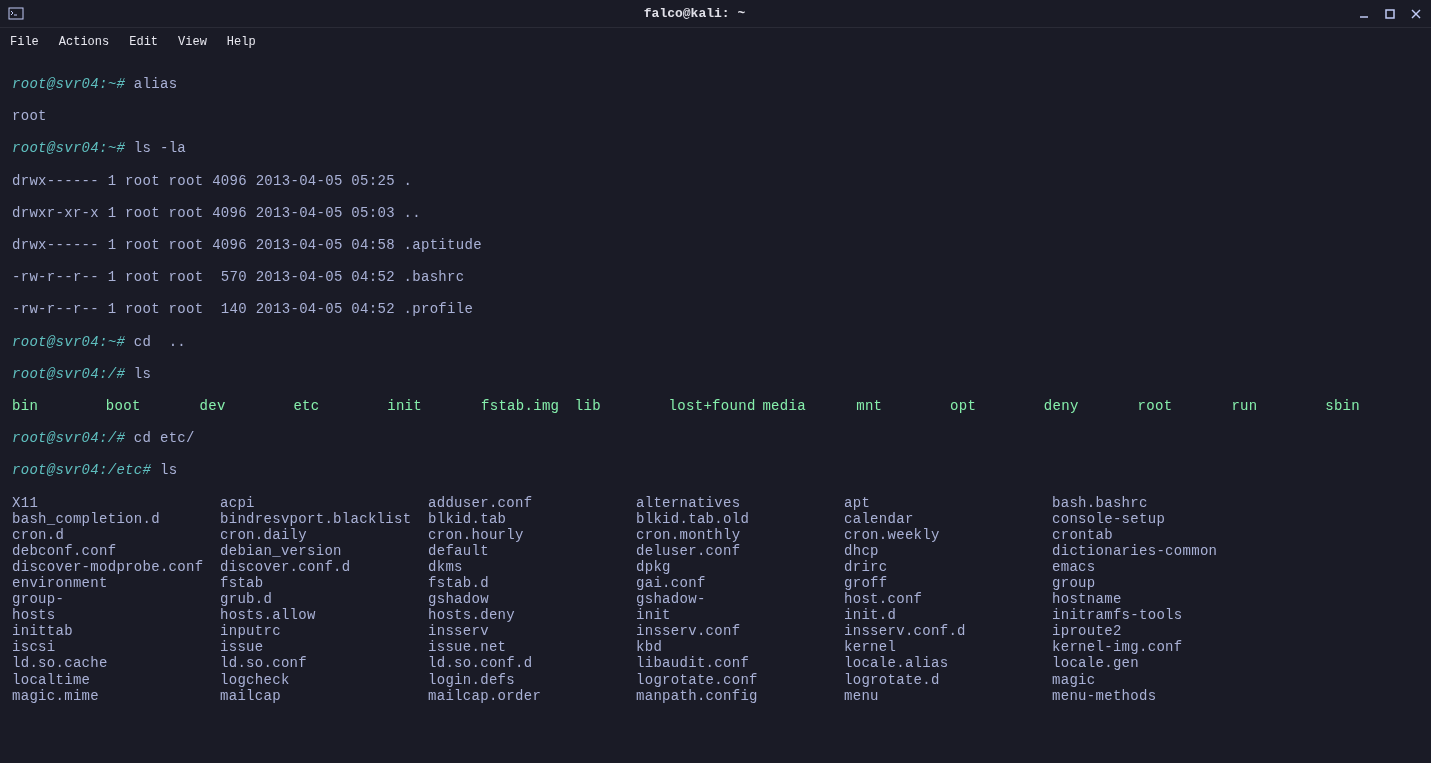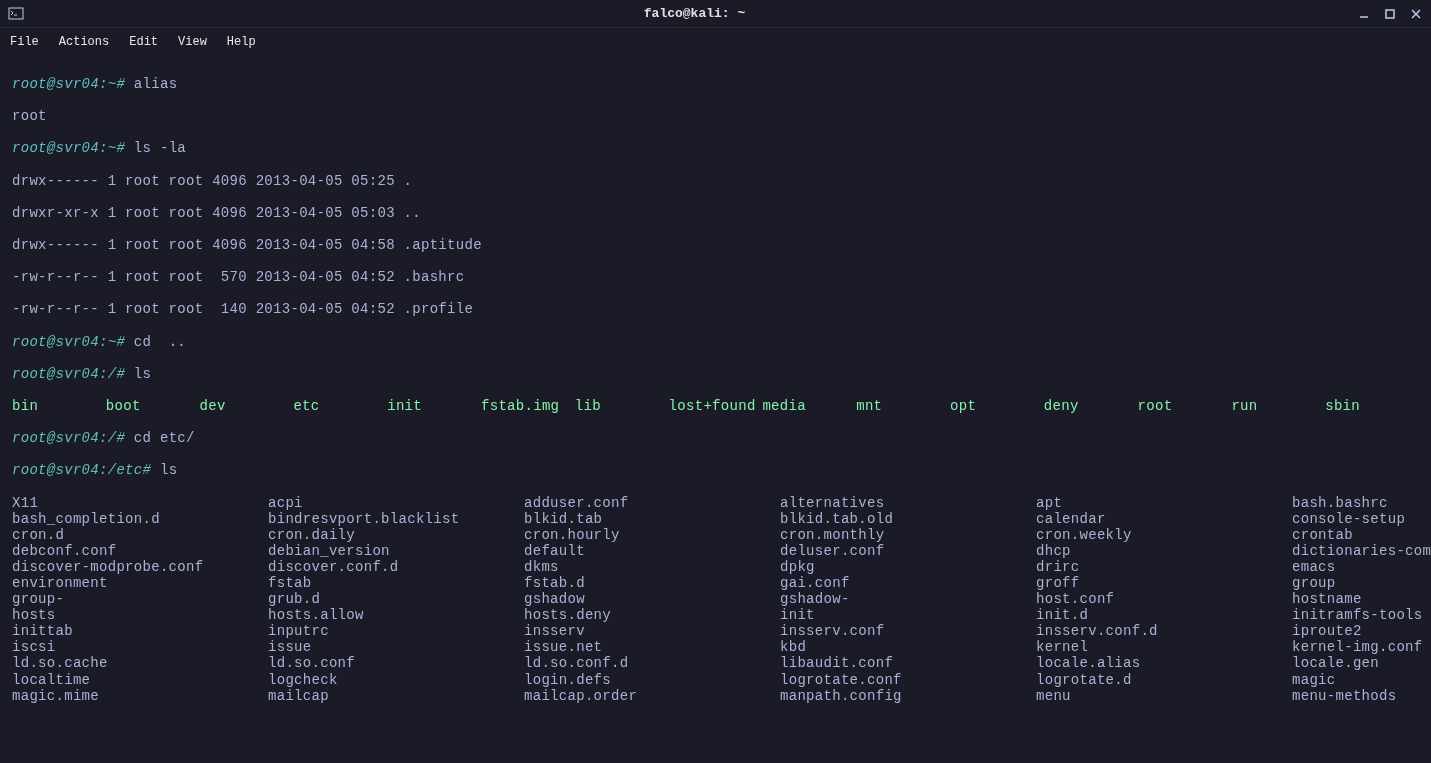--- a/index.html
+++ b/index.html
@@ -87,21 +87,20 @@
     }
     .cols-root span { color: #86efac; }
     .cols-root-l2 {
       display: grid;
       grid-template-columns: repeat(15, 1fr);
     }
     .cols-root-l2 span { color: #7aa2f7; }
     .etc-grid {
       display: grid;
       grid-template-columns: 208px 208px 208px 208px 208px 208px;
-      gap: 48px;
     }
     .etc-grid span { color: #a9b1d6; }
   </style>
 </head>
 <body>
 
 <div class="titlebar">
   <div class="titlebar-icon">
     <svg width="16" height="16" viewBox="0 0 16 16">
       <rect x="1" y="2" width="14" height="11" fill="none" stroke="#c0caf5" stroke-width="1"></rect>

